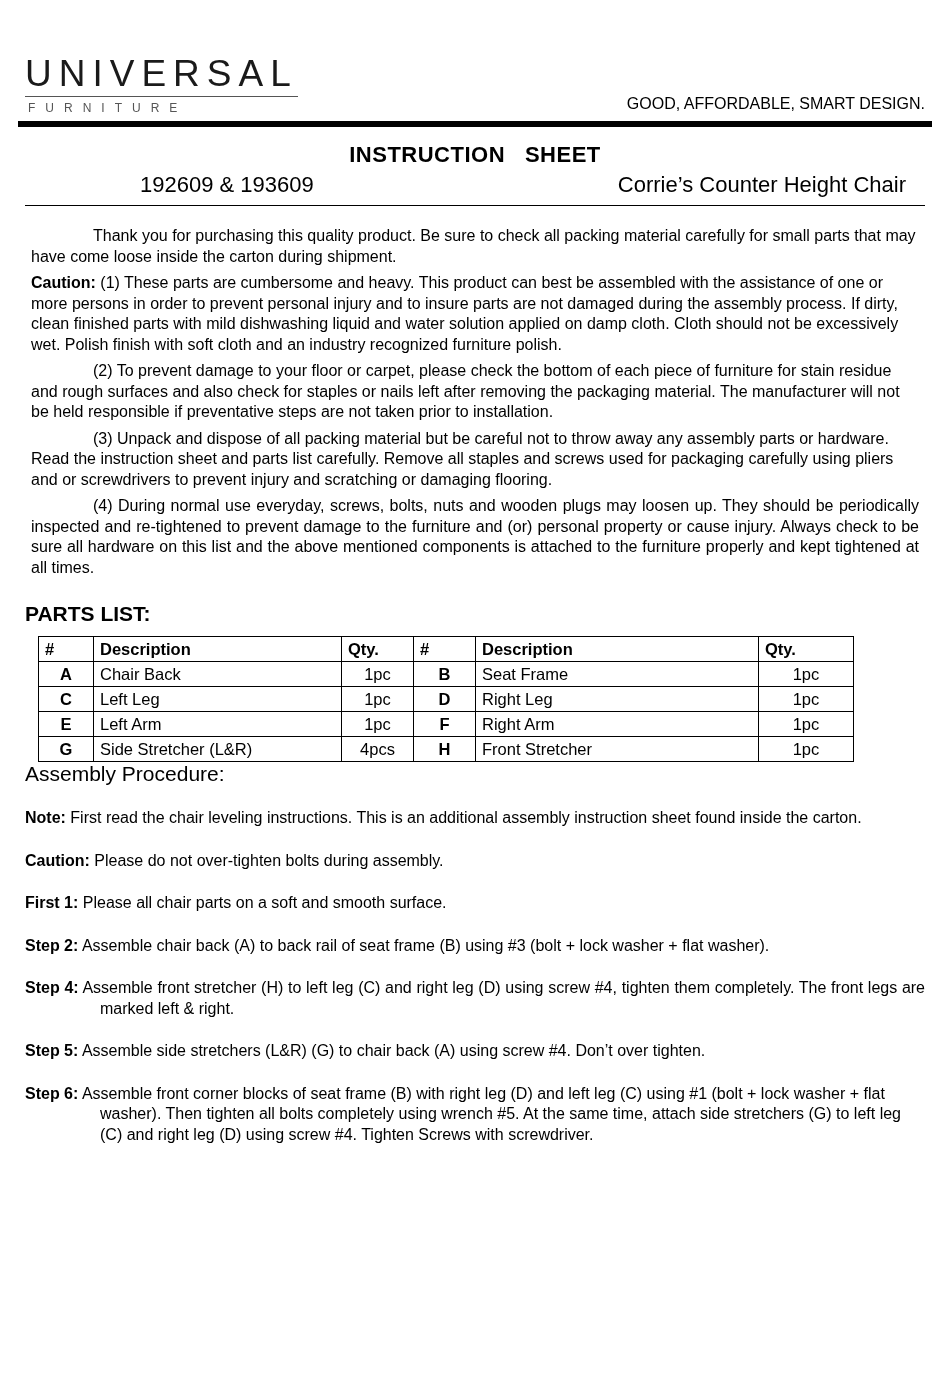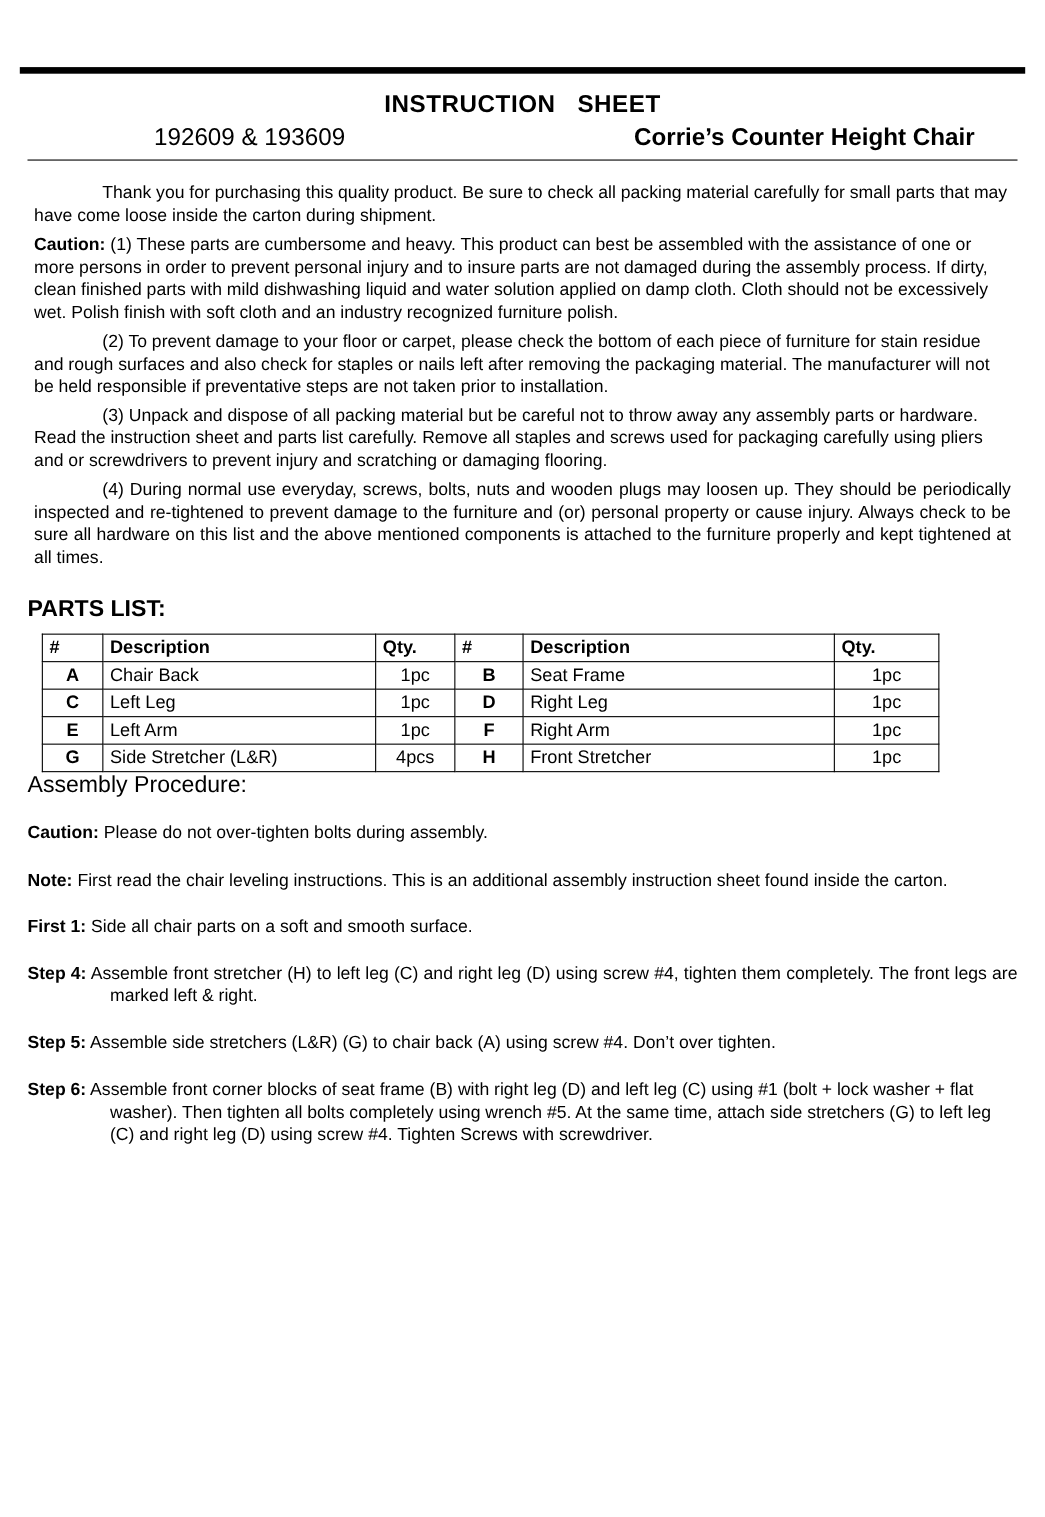--- a/index.html
+++ b/index.html
@@ -48,21 +48,21 @@
     letter-spacing: 0.5px;
   }
   .model-row {
     display: flex;
     justify-content: space-between;
     align-items: baseline;
     font-size: 22px;
     margin-top: 4px;
   }
   .model { margin-left: 115px; }
-  .product { font-weight: bold; margin-right: 39px; }
+  .product { font-weight: normal; margin-right: 19px; }
   .thin-rule { border-top: 1.5px solid #000; margin-top: 7px; }
 
   
   .intro { margin-top: 20px; font-size: 16px; line-height: 20.5px; }
   .intro p { margin: 6px; }
   .indent { text-indent: 62px; }
   .justify { text-align: justify; }
   b.lead { font-weight: bold; }
 
   
@@ -100,20 +100,27 @@
     text-indent: -75px;
   }
   .item .label { font-weight: bold; }
   .item.justify { text-align: justify; }
 </style>
 </head>
 <body>
 
 <div class="page">
 
+  <div class="brand-row">
+    <div class="brand">
+      <div class="brand-name">UNIVERSAL</div>
+      <div class="brand-sub">FURNITURE</div>
+    </div>
+    <div class="tagline">GOOD, AFFORDABLE, SMART DESIGN.</div>
+  </div>
 
   <div class="thick-rule"></div>
 
   <div class="sheet-title">INSTRUCTION   SHEET</div>
 
   <div class="model-row">
     <span class="model">192609 &amp; 193609</span>
     <span class="product">Corrie’s Counter Height Chair</span>
   </div>
 
@@ -180,21 +187,22 @@
         <td class="letter">H</td>
         <td>Front Stretcher</td>
         <td class="c">1pc</td>
       </tr>
     </tbody>
   </table>
 
   <div class="assembly-heading">Assembly Procedure:</div>
 
   <div class="assembly">
+    <p class="item"><span class="label">Note:</span> <span>First read the chair leveling instructions. This is an additional assembly instruction sheet found inside the carton.</span></p>
     <p class="item"><span class="label">Caution:</span> <span>Please do not over-tighten bolts during assembly.</span></p>
-    <p class="item"><span class="label">Note:</span> <span>First read the chair leveling instructions. This is an additional assembly instruction sheet found inside the carton.</span></p>
-    <p class="item"><span class="label">First 1:</span> <span>Side all chair parts on a soft and smooth surface.</span></p>
+    <p class="item"><span class="label">First 1:</span> <span>Please all chair parts on a soft and smooth surface.</span></p>
+    <p class="item"><span class="label">Step 2:</span> <span>Assemble chair back (A) to back rail of seat frame (B) using #3 (bolt + lock washer + flat washer).</span></p>
     <p class="item justify"><span class="label">Step 4:</span> <span>Assemble front stretcher (H) to left leg (C) and right leg (D) using screw #4, tighten them completely. The front legs are marked left &amp; right.</span></p>
     <p class="item"><span class="label">Step 5:</span> <span>Assemble side stretchers (L&amp;R) (G) to chair back (A) using screw #4. Don’t over tighten.</span></p>
     <p class="item"><span class="label">Step 6:</span> <span>Assemble front corner blocks of seat frame (B) with right leg (D) and left leg (C) using #1 (bolt + lock washer + flat washer). Then tighten all bolts completely using wrench #5. At the same time, attach side stretchers (G) to left leg (C) and right leg (D) using screw #4. Tighten Screws with screwdriver.</span></p>
   </div>
 
 </div>
 
 </body></html>

